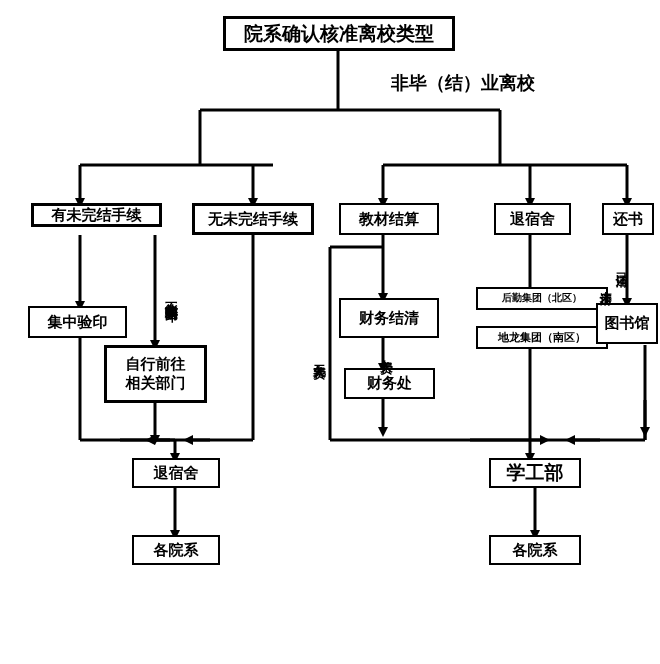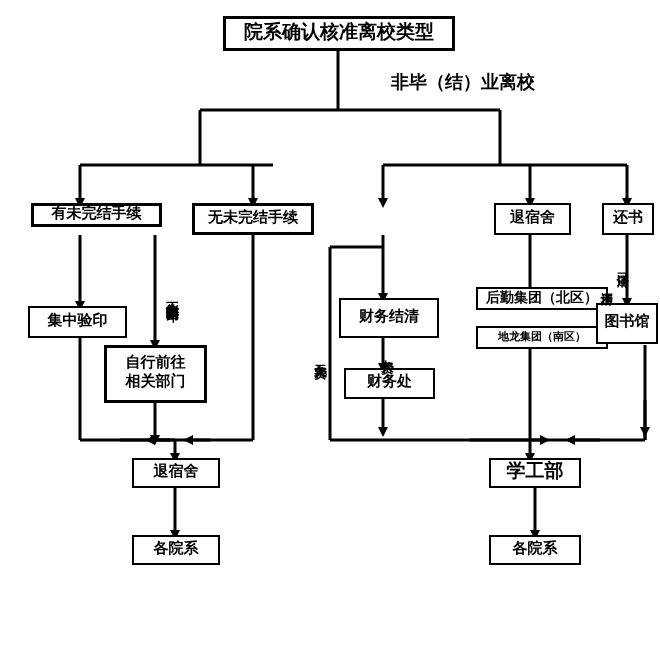--- a/index.html
+++ b/index.html
@@ -5,21 +5,21 @@
   html, body {
     margin: 0;
     padding: 0;
     background: #ffffff;
   }
   #canvas {
     position: relative;
     width: 660px;
     height: 664px;
     background: #ffffff;
-    font-family: Liberation Mono, monospace;
+    font-family: Liberation Sans, sans-serif;
     overflow: hidden;
   }
   .node {
     position: absolute;
     box-sizing: border-box;
     border: 2px solid #000000;
     background: #ffffff;
     color: #000000;
     font-weight: bold;
     display: flex;
@@ -131,28 +131,29 @@
 
   <div class="node thick" style="left:31px; top:203px; width:131px; height:24px; font-size:15px;">有未完结手续</div>
 
   <div class="node thick" style="left:192px; top:203px; width:122px; height:32px; font-size:15px;">无未完结手续</div>
 
   <div class="node" style="left:28px; top:306px; width:99px; height:32px; font-size:15px;">集中验印</div>
 
   <div class="node thick" style="left:104px; top:345px; width:103px; height:58px; font-size:15px;">自行前往
 相关部门</div>
 
+  <div class="node" style="left:339px; top:203px; width:100px; height:32px; font-size:15px;">教材结算</div>
 
   <div class="node" style="left:339px; top:298px; width:100px; height:40px; font-size:15px;">财务结清</div>
 
   <div class="node" style="left:344px; top:368px; width:91px; height:31px; font-size:15px;">财务处</div>
 
   <div class="node" style="left:494px; top:203px; width:77px; height:32px; font-size:15px;">退宿舍</div>
 
-  <div class="node" style="left:476px; top:287px; width:132px; height:23px; font-size:14px;">后勤集团（北区）</div>
+  <div class="node" style="left:476px; top:287px; width:132px; height:23px; font-size:10px;">后勤集团（北区）</div>
 
   <div class="node" style="left:476px; top:326px; width:132px; height:23px; font-size:11px;">地龙集团（南区）</div>
 
   <div class="node" style="left:602px; top:203px; width:52px; height:32px; font-size:15px;">还书</div>
 
   <div class="node" style="left:596px; top:303px; width:62px; height:41px; font-size:15px;">图书馆</div>
 
   <div class="node" style="left:132px; top:458px; width:88px; height:30px; font-size:15px;">退宿舍</div>
 
   <div class="node" style="left:489px; top:458px; width:92px; height:30px; font-size:19px;">学工部</div>

